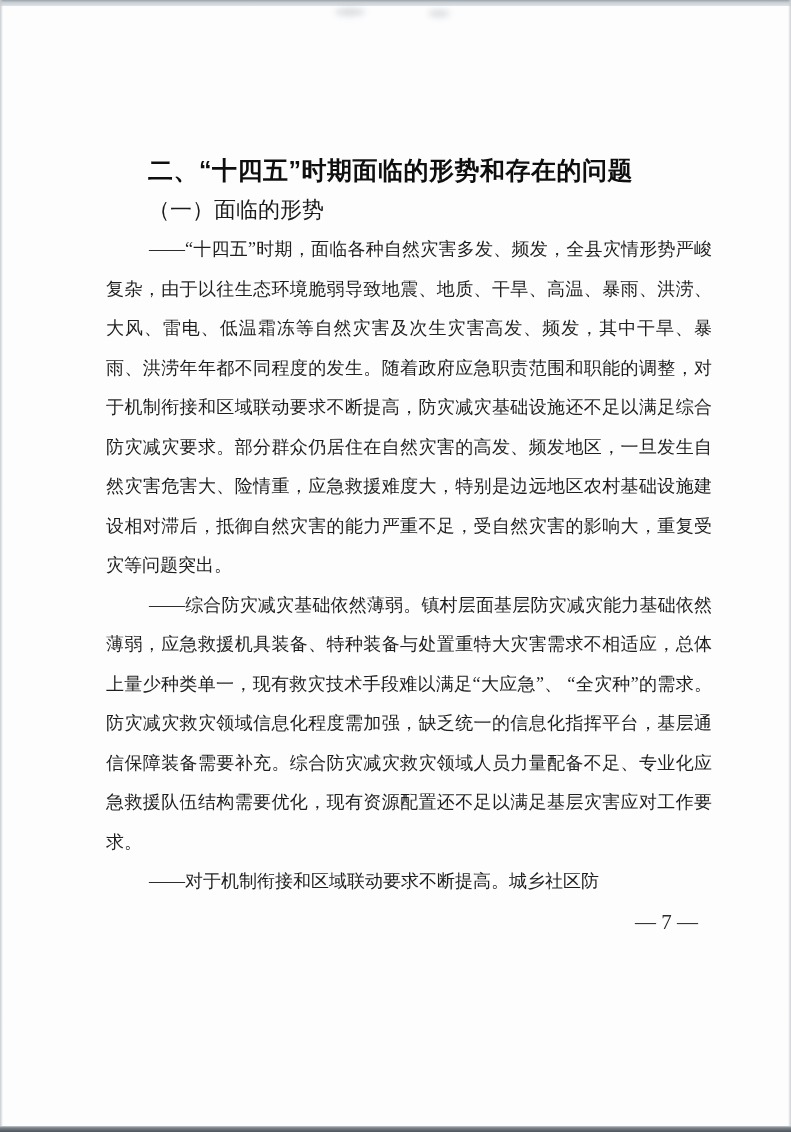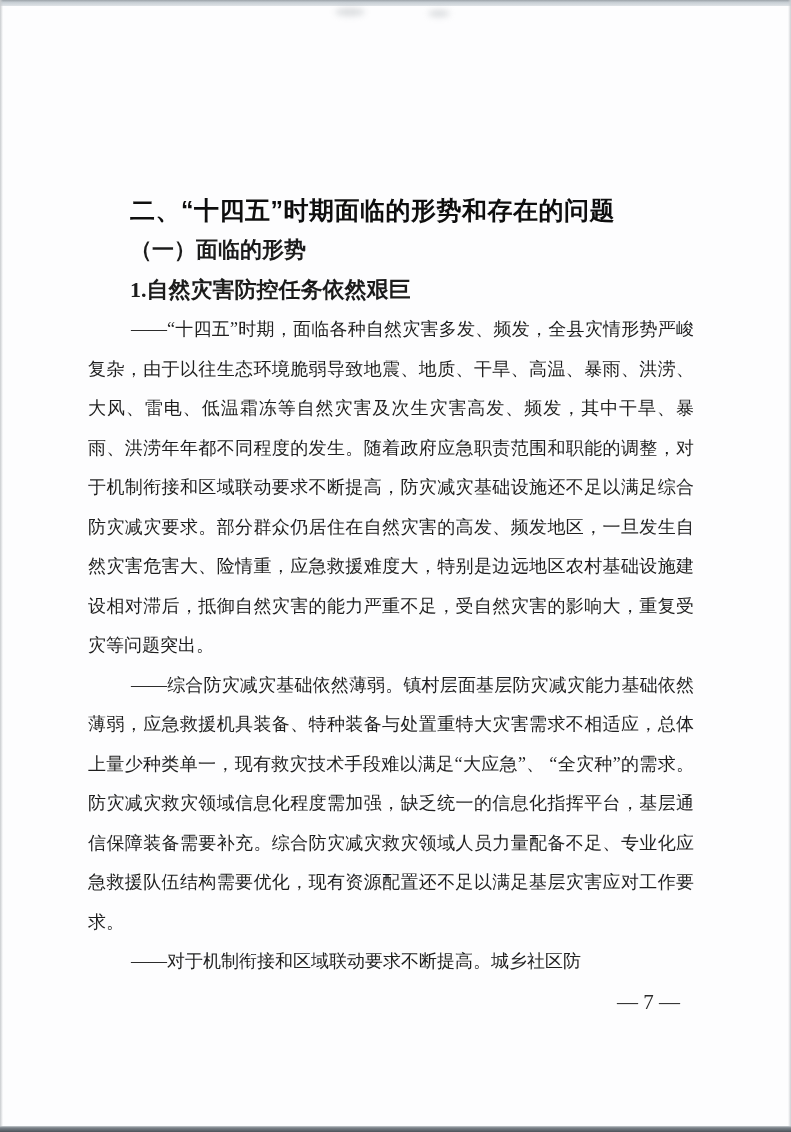--- a/index.html
+++ b/index.html
@@ -45,40 +45,39 @@
     background: #9aa0a5;
     border-radius: 50%;
     filter: blur(3px);
     opacity: 0.35;
   }
   .smudge-1 { left: 335px; top: 8px;  width: 30px; height: 8px; }
   .smudge-2 { left: 428px; top: 10px; width: 22px; height: 7px; }
 
   .content {
     position: absolute;
-    left: 88px;
+    left: 106px;
     top: 150px;
     width: 606px;
     color: #1b1b1b;
-    margin-top: 40px;
   }
   .doc-heading {
     margin: 0;
     font-family: "Liberation Sans", sans-serif;
     font-weight: bold;
     font-size: 25px;
     line-height: 40px;
     text-indent: 42px;
     letter-spacing: 0.5px;
     color: #0e0e0e;
     white-space: nowrap;
   }
   .doc-subheading {
     margin: 0;
-    font-weight: bold;
+    font-weight: normal;
     font-size: 22px;
     line-height: 40px;
     text-indent: 42px;
     color: #1b1b1b;
     white-space: nowrap;
   }
   .doc-paragraph {
     margin: 0;
     font-size: 18px;
     line-height: 39.5px;
@@ -105,21 +104,20 @@
   <div class="edge-right"></div>
 
   <div class="smudge smudge-1"></div>
   <div class="smudge smudge-2"></div>
 
   <div class="content">
     <h1 class="doc-heading">二、“十四五”时期面临的形势和存在的问题</h1>
 
     <h2 class="doc-subheading">（一）面临的形势</h2>
 
-    <h3 class="doc-subheading">1.自然灾害防控任务依然艰巨</h3>
 
     <p class="doc-paragraph">——“十四五”时期，面临各种自然灾害多发、频发，全县灾情形势严峻复杂，由于以往生态环境脆弱导致地震、地质、干旱、高温、暴雨、洪涝、大风、雷电、低温霜冻等自然灾害及次生灾害高发、频发，其中干旱、暴雨、洪涝年年都不同程度的发生。随着政府应急职责范围和职能的调整，对于机制衔接和区域联动要求不断提高，防灾减灾基础设施还不足以满足综合防灾减灾要求。部分群众仍居住在自然灾害的高发、频发地区，一旦发生自然灾害危害大、险情重，应急救援难度大，特别是边远地区农村基础设施建设相对滞后，抵御自然灾害的能力严重不足，受自然灾害的影响大，重复受灾等问题突出。</p>
 
     <p class="doc-paragraph">——综合防灾减灾基础依然薄弱。镇村层面基层防灾减灾能力基础依然薄弱，应急救援机具装备、特种装备与处置重特大灾害需求不相适应，总体上量少种类单一，现有救灾技术手段难以满足“大应急”、 “全灾种”的需求。防灾减灾救灾领域信息化程度需加强，缺乏统一的信息化指挥平台，基层通信保障装备需要补充。综合防灾减灾救灾领域人员力量配备不足、专业化应急救援队伍结构需要优化，现有资源配置还不足以满足基层灾害应对工作要求。</p>
 
     <p class="doc-paragraph">——对于机制衔接和区域联动要求不断提高。城乡社区防</p>
 
     <div class="page-number">— 7 —</div>
   </div>
 

